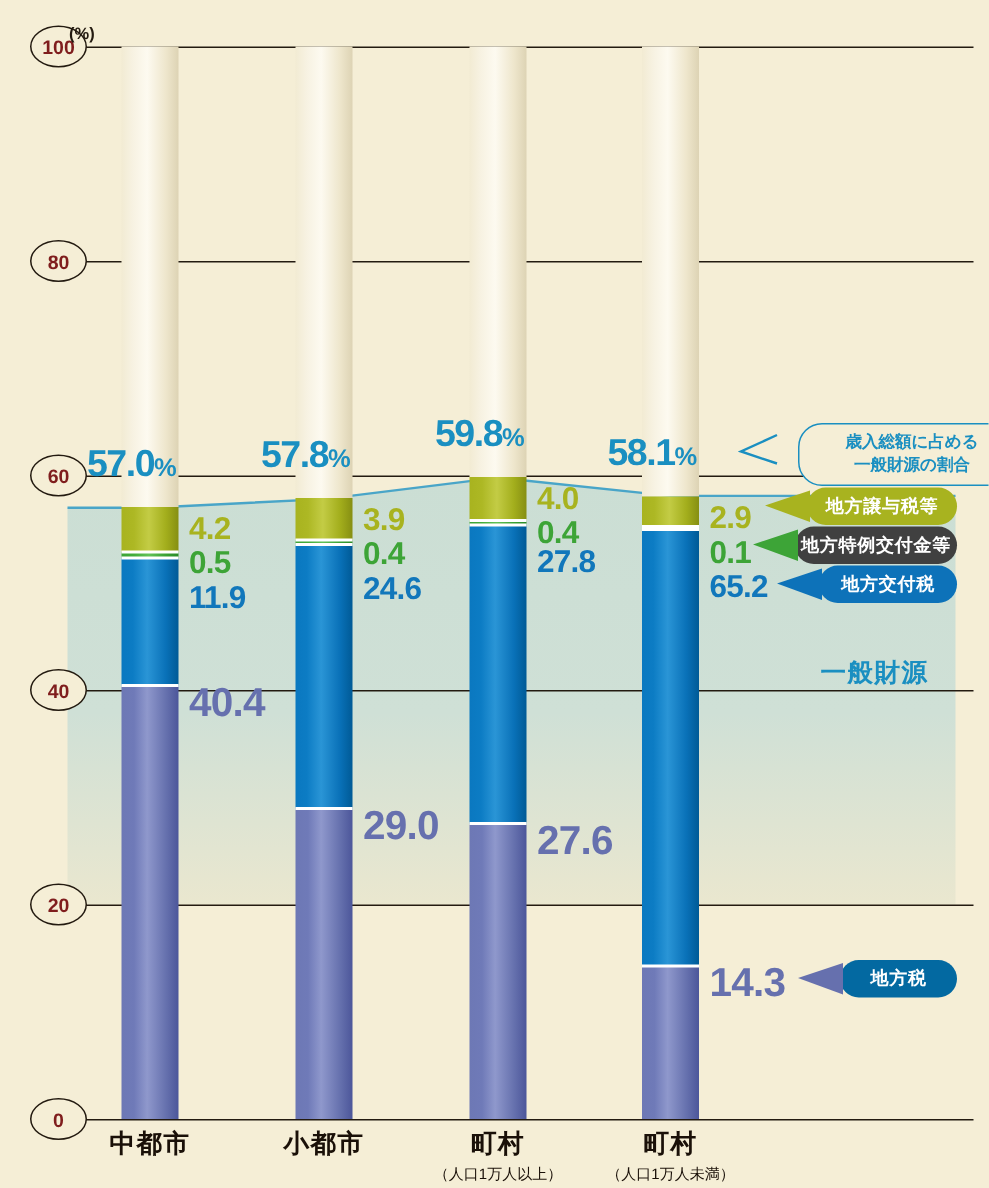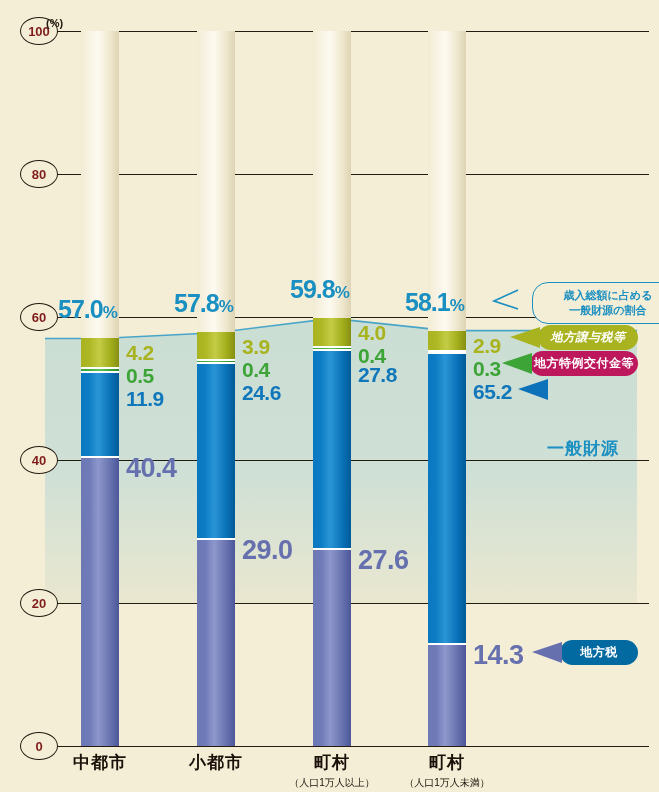--- a/index.html
+++ b/index.html
@@ -45,21 +45,21 @@
 
   
   .cat{position:absolute;text-align:center;width:120px;}
   .cat .main{font-size:17px;font-weight:700;color:#1a1008;font-family:"Liberation Sans",sans-serif;letter-spacing:1px;}
   .cat .sub{font-size:10px;color:#1a1008;margin-top:2px;letter-spacing:0px;}
 
   
   .lg{position:absolute;border-radius:14px;display:flex;align-items:center;justify-content:center;
       color:#fff;font-size:12px;font-weight:700;letter-spacing:0.5px;height:25px;}
   .lg-joyo{background:#a8b31f;}
-  .lg-tokurei{background:#be185d;}
+  .lg-tokurei{background:#404040;}
   .lg-kofu{background:#0d72b9;}
   .lg-tax{background:#0369a1;}
 
   .callout{position:absolute;border:1.6px solid #1a8fc1;border-radius:16px;background:#f5eed6;
     color:#1a8fc1;font-size:11px;font-weight:700;text-align:center;line-height:1.35;
     padding:5px 10px;box-sizing:border-box;}
   .ippan{position:absolute;color:#1a8fc1;font-size:17px;font-weight:700;letter-spacing:1px;}
 </style>
 </head>
 <body>
@@ -148,43 +148,44 @@
       <div class="seg seg-empty" style="top: 0px; height: 299.585px;"></div>
       <div class="seg seg-tax" style="top: 612.755px; height: 102.245px;"></div>
       <div class="seg seg-kofu" style="top: 321.75px; height: 291.005px;"></div>
       <div class="seg seg-tokurei" style="top: 320.32px; height: 1.43px;"></div>
       <div class="seg seg-joyo" style="top: 299.585px; height: 20.735px;"></div>
       <div class="seg-div" style="top: 611.755px;"></div>
       <div class="seg-div" style="top: 320.75px;"></div>
       <div class="seg-div" style="top: 319.32px;"></div>
     </div>
     <div class="vlabel v-joyo" style="left: 473px; top: 333.585px;">2.9</div>
-    <div class="vlabel v-tokurei" style="left: 473px; top: 356.585px;">0.3</div>
+    <div class="vlabel v-tokurei" style="left: 473px; top: 356.585px;">0.1</div>
     <div class="vlabel v-kofu" style="left: 473px; top: 379.585px;">65.2</div>
     <div class="vlabel v-tax" style="left: 473px; top: 639.755px;">14.3</div>
     <div class="pct" style="left: 405px; top: 287.585px;"><span>58.1</span><small>%</small></div>
     <div class="cat" style="left: 387px; top: 751px;">
       <div class="main">町村</div>
       <div class="sub">（人口1万人未満）</div>
     </div>
     <div class="callout" style="left: 516px; top: 282px; width: 152px; margin-left: 16px;">
       <div>歳入総額に占める</div>
       <div>一般財源の割合</div>
     </div>
     <svg width="28" height="26" style="position: absolute; left: 492px; top: 288px;">
       <path d="M26 2 L2 13 L26 21" fill="none" stroke="#1a8fc1" stroke-width="1.6"></path>
     </svg>
-    <div class="lg lg-joyo" style="left: 538px; top: 325px; width: 100px; font-style: italic;">地方譲与税等</div>
+    <div class="lg lg-joyo" style="left: 538px; top: 325px; width: 100px;">地方譲与税等</div>
     <svg width="34" height="26" style="position: absolute; left: 508px; top: 325px;">
       <path d="M32 2 L2 12 L32 23 Z" fill="#a8b31f"></path>
     </svg>
     <div class="lg lg-tokurei" style="left: 530px; top: 351px; width: 108px;">地方特例交付金等</div>
     <svg width="34" height="26" style="position: absolute; left: 500px; top: 351px;">
       <path d="M32 2 L2 12 L32 23 Z" fill="#3da437"></path>
     </svg>
+    <div class="lg lg-kofu" style="left: 546px; top: 377px; width: 92px;">地方交付税</div>
     <svg width="34" height="26" style="position: absolute; left: 516px; top: 377px;">
       <path d="M32 2 L2 12 L32 23 Z" fill="#0d72b9"></path>
     </svg>
     <div class="lg lg-tax" style="left: 560px; top: 640px; width: 78px;">地方税</div>
     <svg width="34" height="26" style="position: absolute; left: 530px; top: 640px;">
       <path d="M32 2 L2 12 L32 23 Z" fill="#6670ae"></path>
     </svg>
     <div class="ippan" style="left: 547px; top: 437px;">一般財源</div>
   </div>
 

